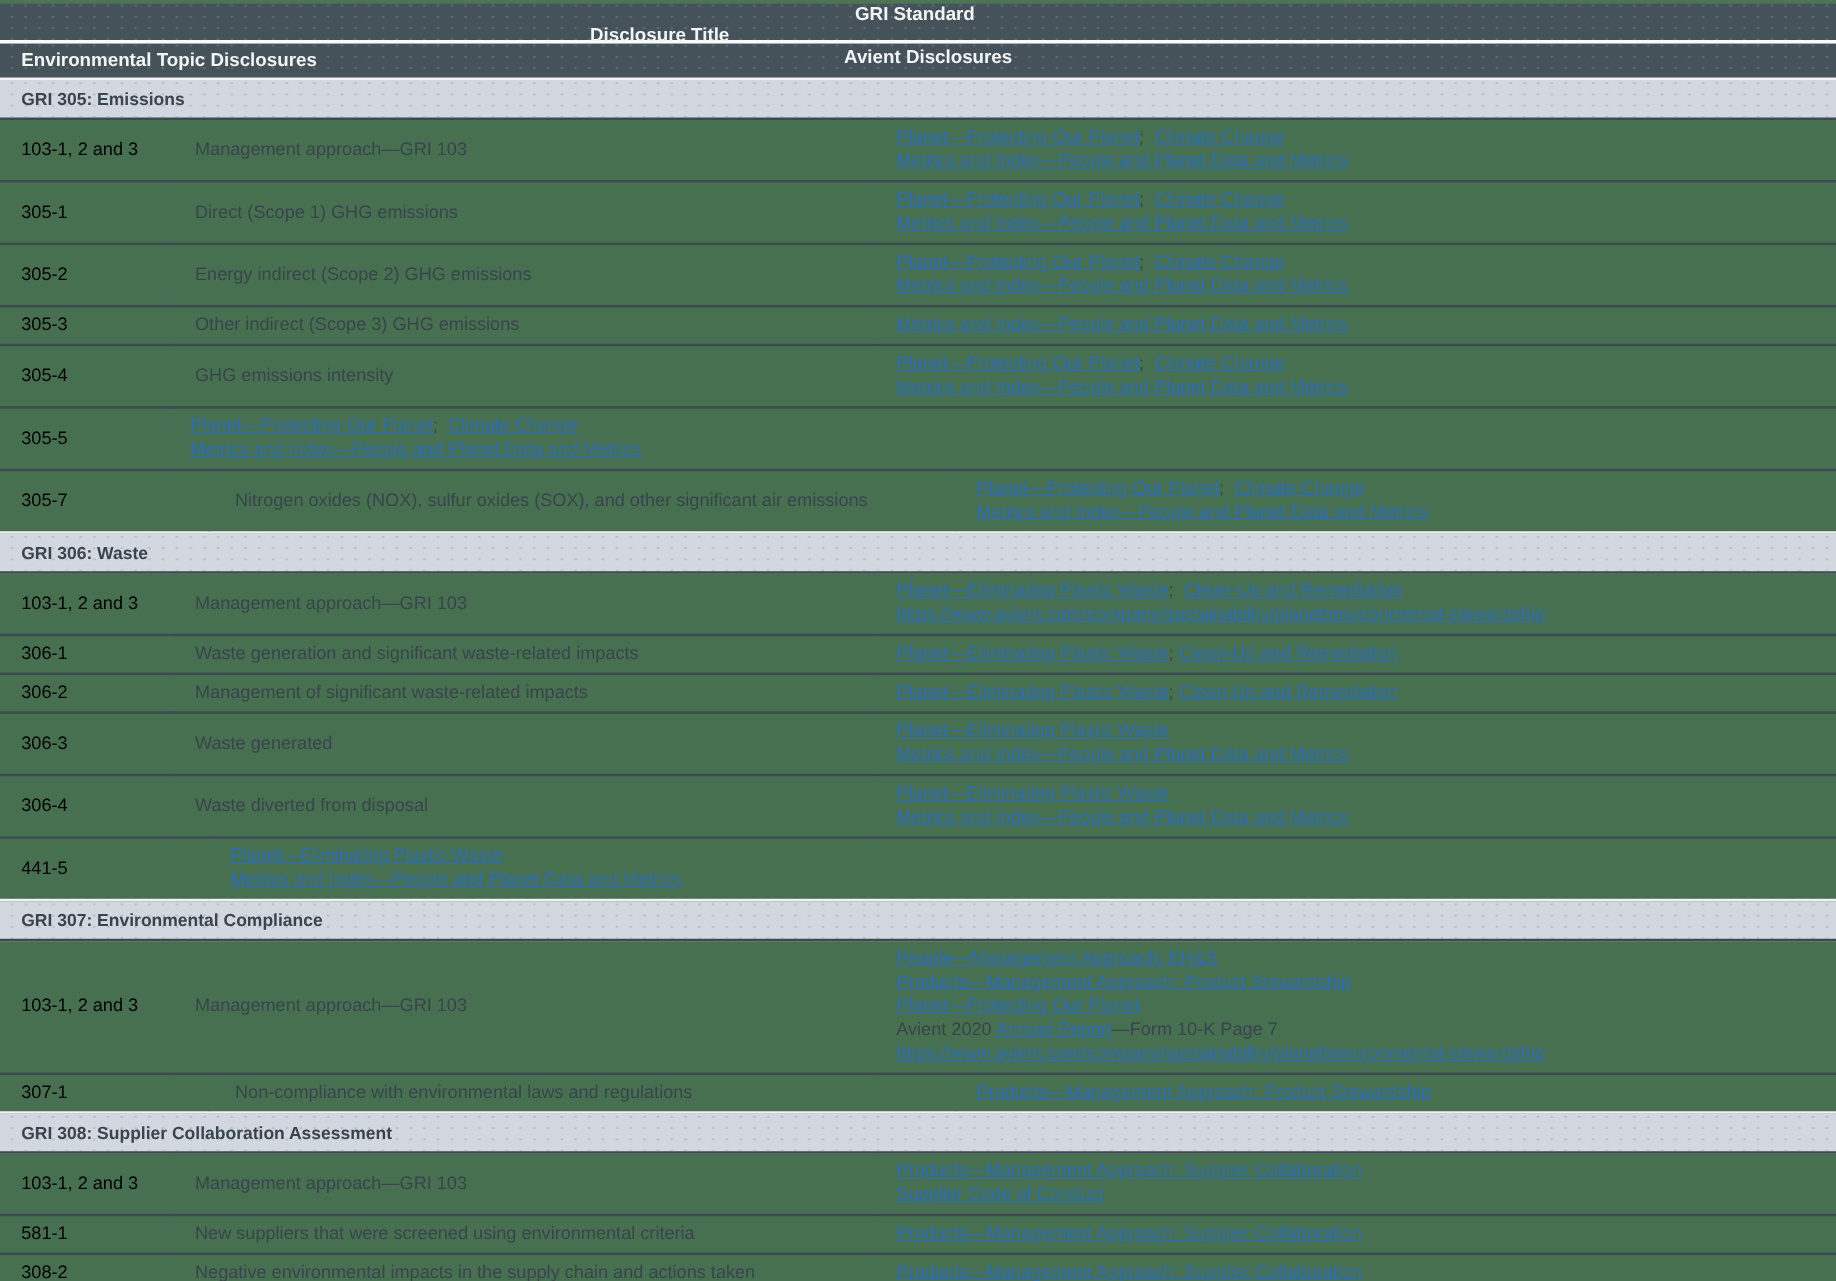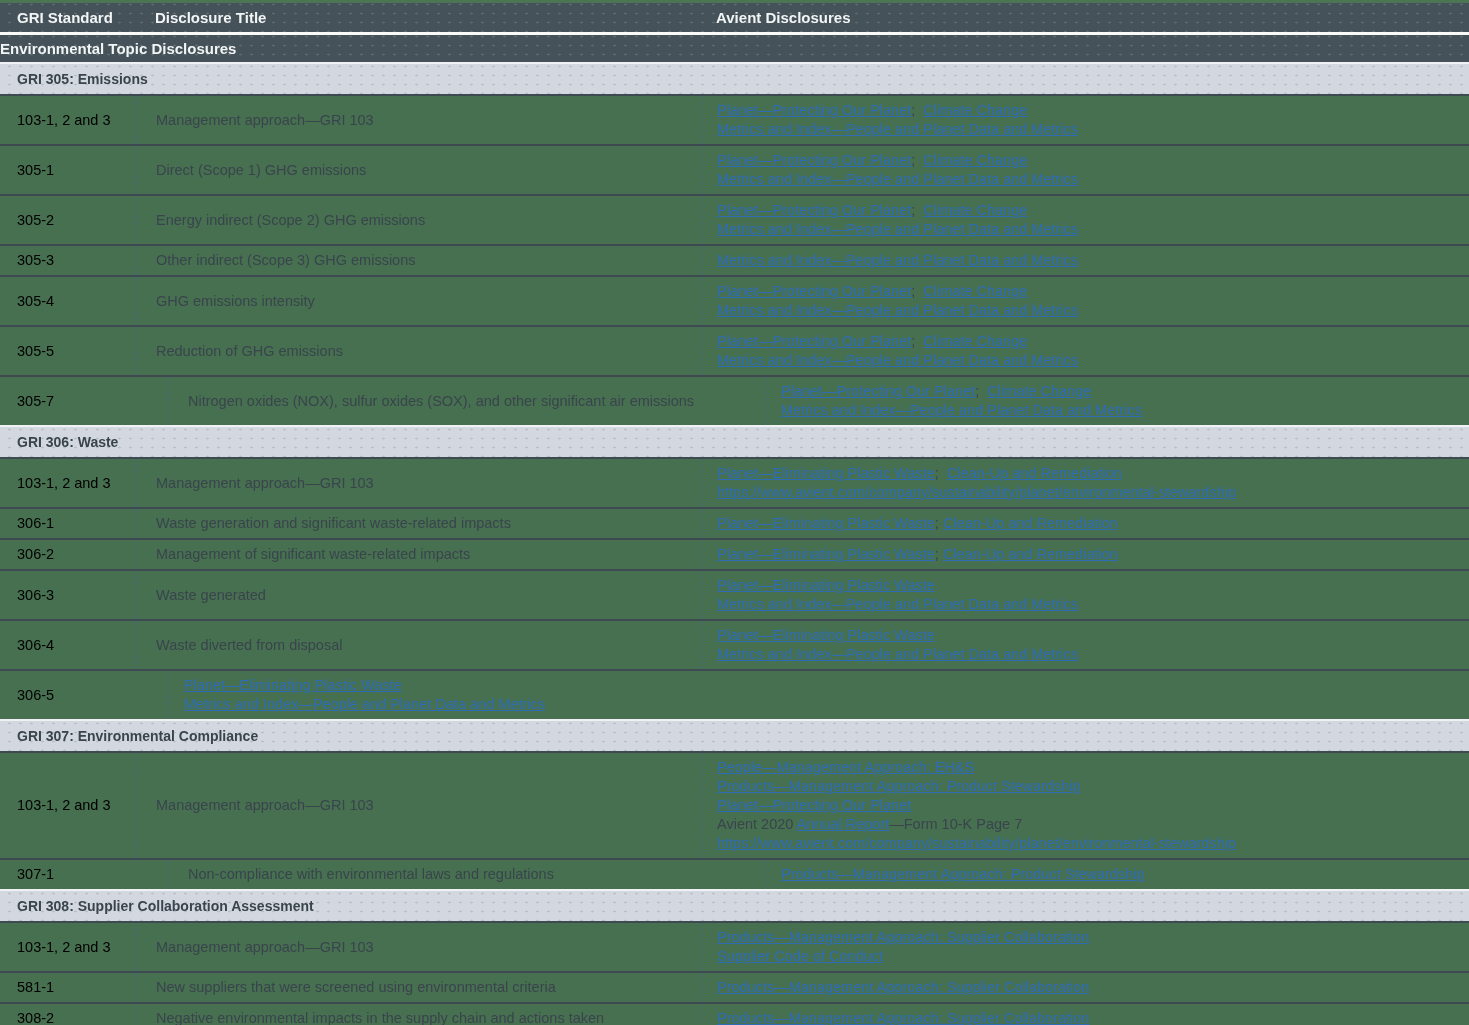--- a/index.html
+++ b/index.html
@@ -21,27 +21,29 @@
   .light-dotted{
     background-color:#D3D7DF;
     background-image:radial-gradient(rgba(80,92,120,0.20) 1px, transparent 1.4px);
     background-size:11px 9px;
     background-position:4px 7px;
   }
   .thead{
     display:flex;align-items:center;height:29px;
     color:#F2F5F5;font-weight:bold;font-size:15px;
     border-bottom:3px solid #FAFAF8;
+    flex-direction:column;
   }
   .thead .hc1{width:135px;flex:none;padding-left:17px;box-sizing:border-box;}
   .thead .hc2{width:565px;flex:none;padding-left:20px;box-sizing:border-box;}
   .thead .hc3{flex:1;padding-left:16px;box-sizing:border-box;}
   .group-header{
     display:flex;align-items:center;height:27px;
     color:#F2F5F5;font-weight:bold;font-size:15px;
+    padding-left:17px;
     border-bottom:2px solid #EFF1F4;
   }
   .section-header{
     display:flex;align-items:center;height:30px;
     color:#39444D;font-weight:bold;font-size:14px;
     padding-left:17px;
     border-bottom:2px solid #3E4A52;
   }
   .row{
     display:flex;align-items:center;
@@ -107,21 +109,20 @@
       <div class="row">
         <div class="cell c1">305-4</div>
         <div class="cell c2">GHG emissions intensity</div>
         <div class="cell c3">
           <div class="dline"><a class="dlink" href="#">Planet—Protecting Our Planet</a><span class="dplain">;&nbsp; </span><a class="dlink" href="#">Climate Change</a></div>
           <div class="dline"><a class="dlink" href="#">Metrics and Index—People and Planet Data and Metrics</a></div>
         </div>
       </div>
       <div class="row">
         <div class="cell c1">305-5</div>
-        <div class="cell c2">Reduction of GHG emissions</div>
         <div class="cell c3">
           <div class="dline"><a class="dlink" href="#">Planet—Protecting Our Planet</a><span class="dplain">;&nbsp; </span><a class="dlink" href="#">Climate Change</a></div>
           <div class="dline"><a class="dlink" href="#">Metrics and Index—People and Planet Data and Metrics</a></div>
         </div>
       </div>
       <div class="row last-in-section">
         <div class="cell c1">305-7</div>
         <div class="cell c2">Nitrogen oxides (NOX), sulfur oxides (SOX), and other significant air emissions</div>
         <div class="cell c3">
           <div class="dline"><a class="dlink" href="#">Planet—Protecting Our Planet</a><span class="dplain">;&nbsp; </span><a class="dlink" href="#">Climate Change</a></div>
@@ -161,21 +162,21 @@
       </div>
       <div class="row">
         <div class="cell c1">306-4</div>
         <div class="cell c2">Waste diverted from disposal</div>
         <div class="cell c3">
           <div class="dline"><a class="dlink" href="#">Planet—Eliminating Plastic Waste</a></div>
           <div class="dline"><a class="dlink" href="#">Metrics and Index—People and Planet Data and Metrics</a></div>
         </div>
       </div>
       <div class="row last-in-section">
-        <div class="cell c1">306-5</div>
+        <div class="cell c1">441-5</div>
         <div class="cell c3">
           <div class="dline"><a class="dlink" href="#">Planet—Eliminating Plastic Waste</a></div>
           <div class="dline"><a class="dlink" href="#">Metrics and Index—People and Planet Data and Metrics</a></div>
         </div>
       </div>
       <div class="section-header light-dotted">GRI 307: Environmental Compliance</div>
       <div class="row">
         <div class="cell c1">103-1, 2 and 3</div>
         <div class="cell c2">Management approach—GRI 103</div>
         <div class="cell c3">

